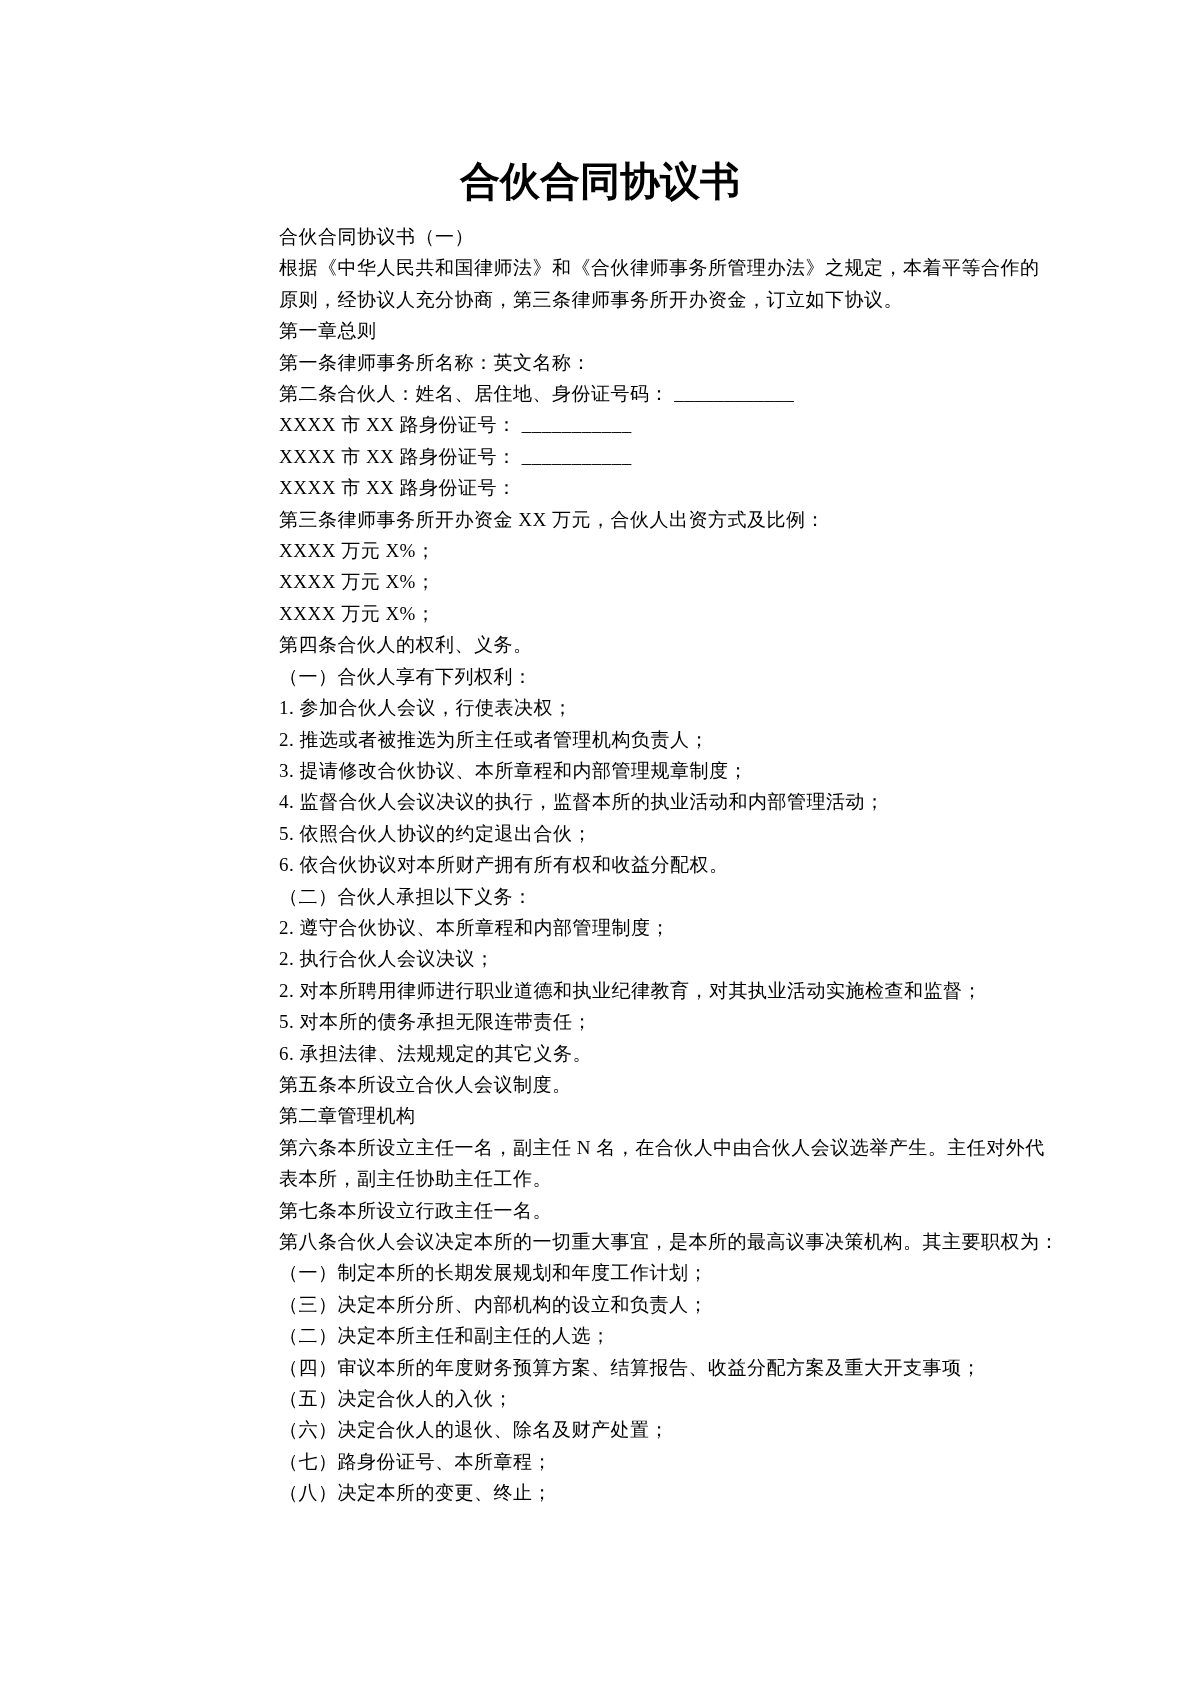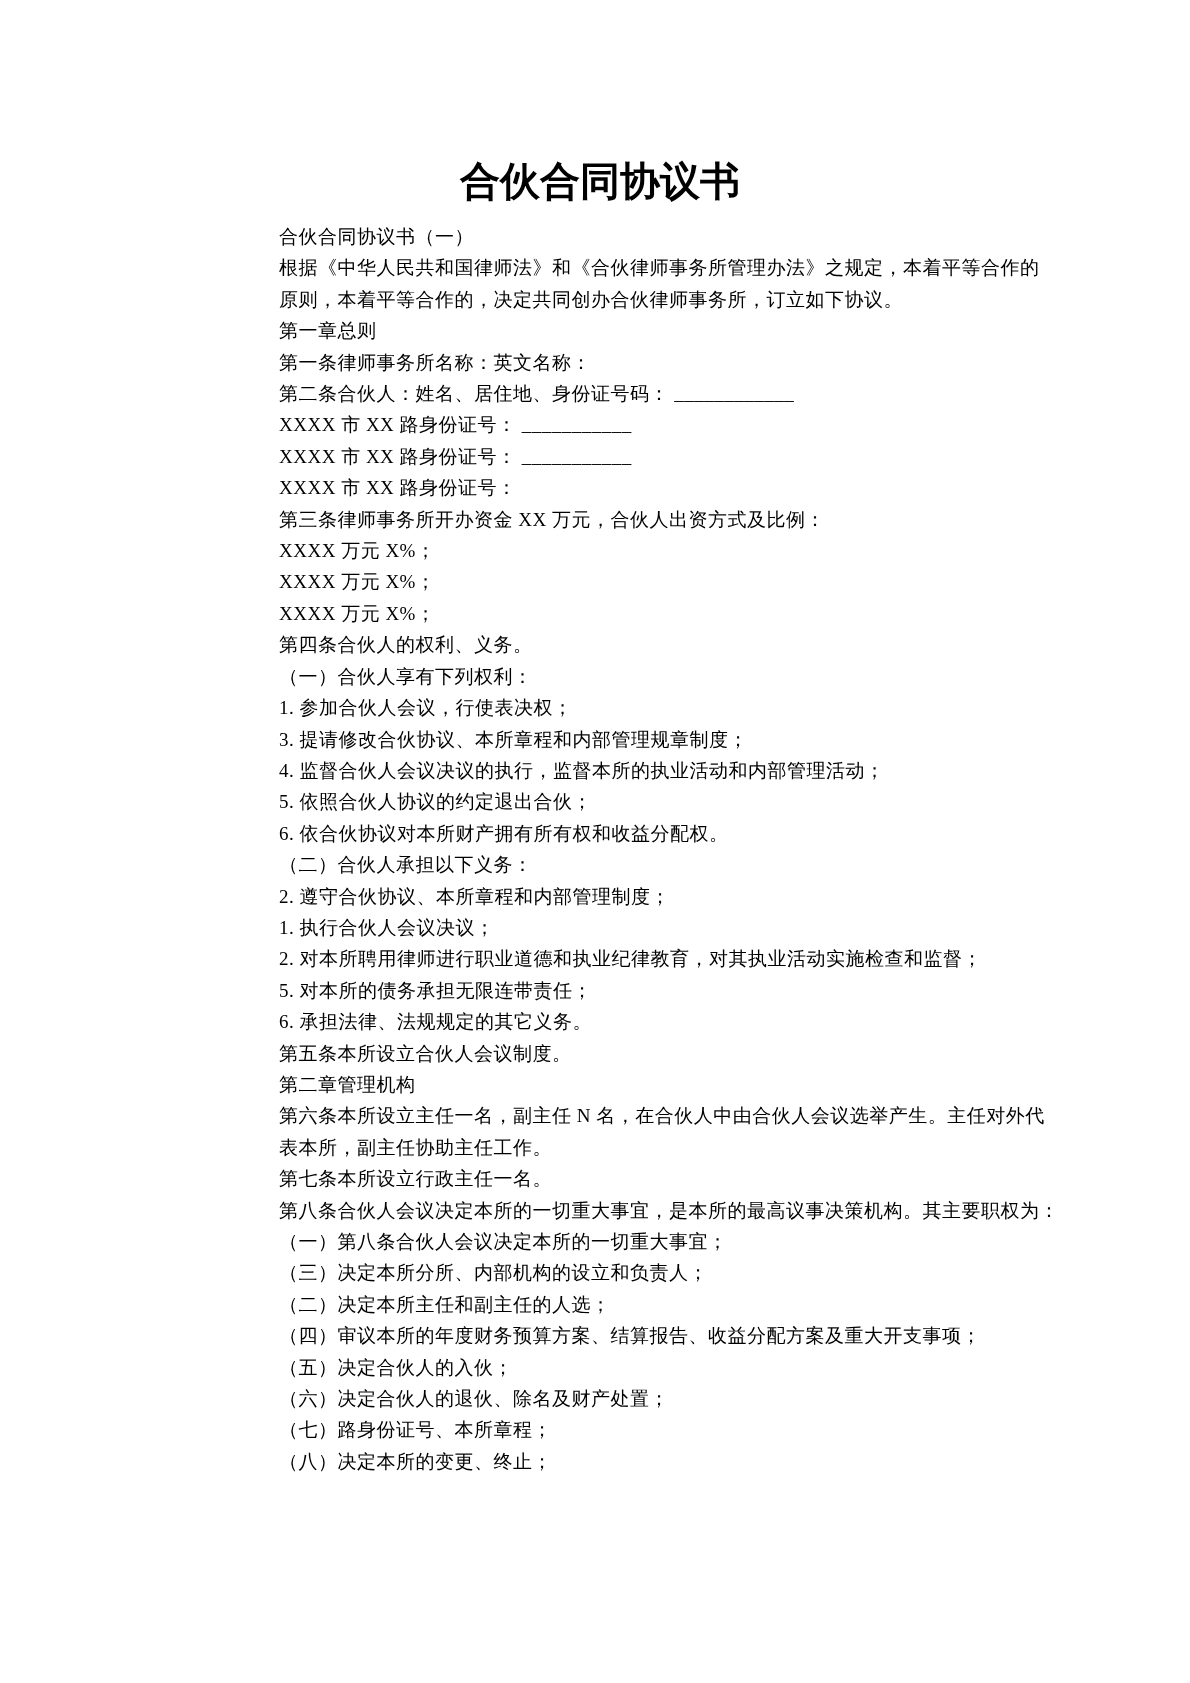--- a/index.html
+++ b/index.html
@@ -39,51 +39,52 @@
   }
 </style>
 </head>
 <body>
 
 <div class="page">
   <h1 class="doc-title">合伙合同协议书</h1>
   <div class="doc-body" id="doc-body">
       <p class="doc-line">合伙合同协议书（一）</p>
       <p class="doc-line">根据《中华人民共和国律师法》和《合伙律师事务所管理办法》之规定，本着平等合作的</p>
-      <p class="doc-line">原则，本着平等合作的，决定共同创办合伙律师事务所，订立如下协议。</p>
+      <p class="doc-line">原则，经协议人充分协商，第三条律师事务所开办资金，订立如下协议。</p>
       <p class="doc-line">第一章总则</p>
       <p class="doc-line">第一条律师事务所名称：英文名称：</p>
       <p class="doc-line">第二条合伙人：姓名、居住地、身份证号码： ____________</p>
       <p class="doc-line">XXXX 市 XX 路身份证号： ___________</p>
       <p class="doc-line">XXXX 市 XX 路身份证号： ___________</p>
       <p class="doc-line">XXXX 市 XX 路身份证号：</p>
       <p class="doc-line">第三条律师事务所开办资金 XX 万元，合伙人出资方式及比例：</p>
       <p class="doc-line">XXXX 万元 X%；</p>
       <p class="doc-line">XXXX 万元 X%；</p>
       <p class="doc-line">XXXX 万元 X%；</p>
       <p class="doc-line">第四条合伙人的权利、义务。</p>
       <p class="doc-line">（一）合伙人享有下列权利：</p>
       <p class="doc-line">1. 参加合伙人会议，行使表决权；</p>
+      <p class="doc-line">2. 推选或者被推选为所主任或者管理机构负责人；</p>
       <p class="doc-line">3. 提请修改合伙协议、本所章程和内部管理规章制度；</p>
       <p class="doc-line">4. 监督合伙人会议决议的执行，监督本所的执业活动和内部管理活动；</p>
       <p class="doc-line">5. 依照合伙人协议的约定退出合伙；</p>
       <p class="doc-line">6. 依合伙协议对本所财产拥有所有权和收益分配权。</p>
       <p class="doc-line">（二）合伙人承担以下义务：</p>
       <p class="doc-line">2. 遵守合伙协议、本所章程和内部管理制度；</p>
-      <p class="doc-line">1. 执行合伙人会议决议；</p>
+      <p class="doc-line">2. 执行合伙人会议决议；</p>
       <p class="doc-line">2. 对本所聘用律师进行职业道德和执业纪律教育，对其执业活动实施检查和监督；</p>
       <p class="doc-line">5. 对本所的债务承担无限连带责任；</p>
       <p class="doc-line">6. 承担法律、法规规定的其它义务。</p>
       <p class="doc-line">第五条本所设立合伙人会议制度。</p>
       <p class="doc-line">第二章管理机构</p>
       <p class="doc-line">第六条本所设立主任一名，副主任 N 名，在合伙人中由合伙人会议选举产生。主任对外代</p>
       <p class="doc-line">表本所，副主任协助主任工作。</p>
       <p class="doc-line">第七条本所设立行政主任一名。</p>
       <p class="doc-line">第八条合伙人会议决定本所的一切重大事宜，是本所的最高议事决策机构。其主要职权为：</p>
-      <p class="doc-line">（一）第八条合伙人会议决定本所的一切重大事宜；</p>
+      <p class="doc-line">（一）制定本所的长期发展规划和年度工作计划；</p>
       <p class="doc-line">（三）决定本所分所、内部机构的设立和负责人；</p>
       <p class="doc-line">（二）决定本所主任和副主任的人选；</p>
       <p class="doc-line">（四）审议本所的年度财务预算方案、结算报告、收益分配方案及重大开支事项；</p>
       <p class="doc-line">（五）决定合伙人的入伙；</p>
       <p class="doc-line">（六）决定合伙人的退伙、除名及财产处置；</p>
       <p class="doc-line">（七）路身份证号、本所章程；</p>
       <p class="doc-line">（八）决定本所的变更、终止；</p>
     </div>
 </div>
 

